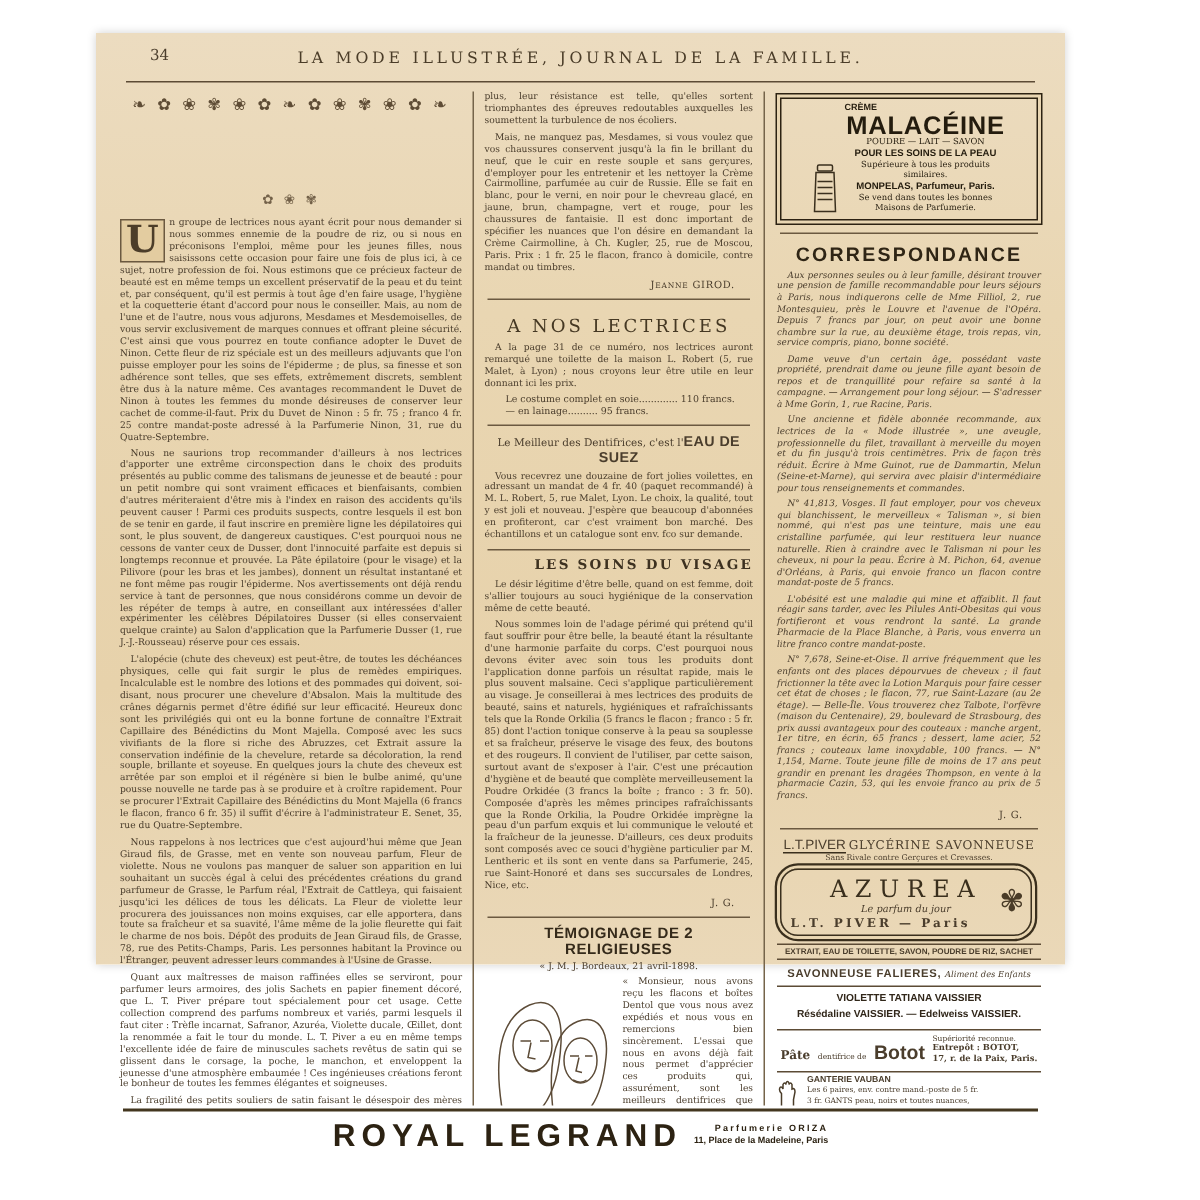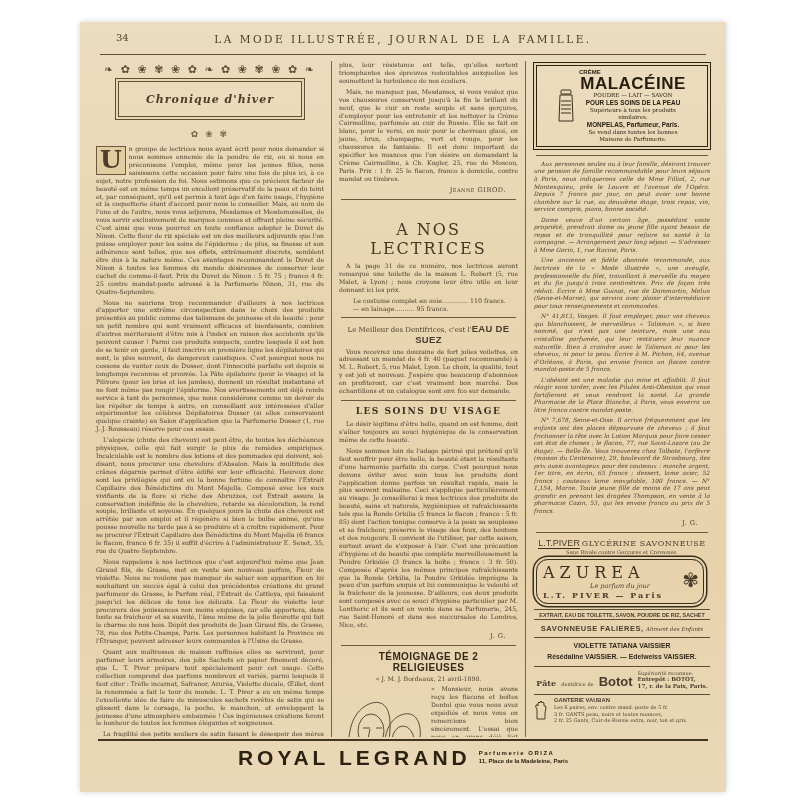--- a/index.html
+++ b/index.html
@@ -1,18 +1,18 @@
 <!DOCTYPE html>
 <html><head>
 <meta charset="utf-8">
 <style>
   html,body{margin:0;padding:0;background:#ffffff;}
   body{width:800px;height:800px;position:relative;overflow:hidden;
        font-family:"DejaVu Serif", serif;color:#4a3d2c;}
-  .paper{position:absolute;left:80px;top:22px;width:646px;height:770px;
+  .paper{position:absolute;left:64px;top:22px;width:646px;height:621px;
          background:linear-gradient(180deg,#ecdcc0 0%,#e9d6b2 30%,#e7d2ab 70%,#ead8b8 100%);
          box-shadow:0 0 6px rgba(0,0,0,.18);box-sizing:border-box;padding:8px 14px 6px;}
   
   .header{position:relative;height:24px;border-bottom:1px solid #5c4b35;margin:0 6px;}
   .pagenum{position:absolute;left:16px;top:2px;font-size:10px;}
   .ptitle{text-align:center;font-size:10.5px;letter-spacing:2.5px;padding-top:3px;color:#4a3c28;}
   
   .columns{display:flex;height:676px;margin-top:6px;}
   .col{overflow:hidden;box-sizing:border-box;}
   .col-left{width:238px;padding:0 7px 0 2px;border-right:1px solid #75644a;}
@@ -26,51 +26,51 @@
   .ornament{position:relative;margin:6px 6px 12px;height:66px;}
   .garland{position:absolute;left:-2px;right:-2px;top:-4px;text-align:center;font-size:11px;
            letter-spacing:2px;color:#5f4d36;white-space:nowrap;overflow:hidden;}
   .garland.bottom{top:auto;bottom:-6px;font-size:9px;opacity:.85;}
   .orn-box{position:absolute;left:16px;right:16px;top:14px;bottom:16px;border:1px solid #5f4d36;
            box-shadow:0 0 0 2px #e9d6b2,0 0 0 3px #5f4d36;display:flex;align-items:center;justify-content:center;}
   .orn-title{font-style:italic;font-weight:bold;font-size:11px;letter-spacing:1px;color:#4c3d29;}
   .dropcap{float:left;font-size:25px;line-height:.9;padding:2px 3px;margin:1px 3px 0 0;
            border:1px solid #6b5940;background:#e3ccA0;font-weight:bold;color:#4c3d29;}
   
-  .h-serif{font-size:16px;font-weight:normal;letter-spacing:2px;text-align:center;margin:20px 0 4px;color:#453823;}
-  .h-bold{font-size:9px;font-weight:bold;letter-spacing:1.5px;text-align:center;margin:3px 0 4px;color:#3d3120;}
+  .h-serif{font-size:12px;font-weight:normal;letter-spacing:2px;text-align:center;margin:10px 0 4px;color:#453823;}
+  .h-bold{font-size:9px;font-weight:bold;letter-spacing:1.5px;text-align:right;margin:3px 0 4px;color:#3d3120;}
   .h-sans{font-family:"Liberation Sans",sans-serif;font-size:10px;font-weight:bold;letter-spacing:.4px;
           text-align:center;margin:4px 16px 2px;color:#352a1a;}
   .price{font-size:6.3px;margin:1px 0 1px 14px;}
   .suez-title{font-size:7px;text-align:center;margin:2px 0 3px;}
   .suez-title b{font-family:"Liberation Sans",sans-serif;font-size:9.5px;letter-spacing:.3px;}
   .dateline{font-size:6.2px;text-align:center;margin:1px 0 3px;}
   
   .nun-wrap{overflow:hidden;}
   .nun-fig{float:left;width:88px;margin:2px 4px 2px 0;text-align:center;}
   .nun-caption{font-family:"Liberation Sans",sans-serif;font-size:6px;font-weight:bold;letter-spacing:.5px;
                color:#4a3c28;margin-top:1px;}
   
   .ad-mal{border:1px solid #2c2212;box-shadow:0 0 0 2px #e9d6b2,0 0 0 3px #2c2212;
-          margin:4px 2px 8px;padding:3px 20px;display:flex;gap:4px;align-items:center;}
+          margin:4px 2px 8px;padding:3px 20px;display:flex;gap:4px;align-items:flex-end;}
   .mal-text{flex:1;text-align:center;color:#241c0e;}
   .mal-brand-small{font-family:"Liberation Sans",sans-serif;font-size:6px;font-weight:bold;text-align:left;margin-bottom:0;}
   .mal-brand{font-family:"Liberation Sans",sans-serif;font-size:17px;font-weight:bold;letter-spacing:.5px;line-height:1;}
   .mal-line{font-size:5.6px;line-height:1.25;}
   .mal-line.b{font-family:"Liberation Sans",sans-serif;font-weight:bold;font-size:6.4px;}
   .h-corr{font-family:"Liberation Sans",sans-serif;font-size:13px;font-weight:bold;letter-spacing:1.5px;
           text-align:center;margin:6px 0 4px;color:#2f2515;}
   .corr p{font-style:italic;font-size:5.9px;line-height:1.28;text-align:justify;margin:0 0 3px;text-indent:7px;}
   .piver-line{font-size:6px;margin:3px 0 1px;text-align:center;line-height:1.2;}
   .piver-brand{font-family:"Liberation Sans",sans-serif;font-weight:normal;font-size:9px;border-bottom:1px solid #3a2f1d;}
   .piver-prod{font-size:8px;letter-spacing:.5px;}
   .piver-tag{font-size:5.2px;text-align:center;margin-bottom:3px;}
   .ad-azurea{border:1.5px solid #3a2f1d;border-radius:12px;box-shadow:0 0 0 2px #e9d6b2,0 0 0 3.5px #3a2f1d;
              margin:4px 6px 4px 2px;padding:3px 6px;position:relative;}
-  .az-name{font-size:16px;letter-spacing:5px;color:#3a2f1d;}
+  .az-name{font-size:16px;letter-spacing:5px;text-align:center;color:#3a2f1d;}
   .az-tag{font-style:italic;font-size:6.5px;text-align:center;}
   .az-maker{font-size:8px;letter-spacing:2px;font-weight:bold;}
   .az-flower{position:absolute;right:4px;top:8px;font-size:20px;color:#4a3c28;}
   .az-products{font-family:"Liberation Sans",sans-serif;font-weight:bold;font-size:5.4px;text-align:center;
                border-top:1px solid #5c4b35;border-bottom:1px solid #5c4b35;padding:1.5px 0;margin:5px 0 4px;}
   .phos{font-size:7.5px;text-align:center;margin:4px 0 1px;border-bottom:1px solid #5c4b35;padding-bottom:4px;}
   .phos b{font-family:"Liberation Sans",sans-serif;letter-spacing:.5px;}
   .phos i{font-size:5.6px;}
   .vaissier{text-align:center;font-family:"Liberation Sans",sans-serif;font-weight:bold;font-size:6.8px;
             line-height:1.5;margin:3px 0 4px;color:#31271a;}
@@ -79,21 +79,21 @@
   .botot-w1{font-weight:bold;font-size:8px;}
   .botot-w2{font-size:5px;}
   .botot-w3{font-family:"Liberation Sans",sans-serif;font-weight:bold;font-size:13px;line-height:.9;}
   .botot-notes{font-size:5px;line-height:1.3;}
   .botot-notes b{font-size:5.6px;}
   .ad-gant{border-top:1px solid #5c4b35;padding:2px 0;display:flex;gap:4px;align-items:center;}
   .gant-lines{font-size:5px;line-height:1.3;}
   .gant-lines b{font-family:"Liberation Sans",sans-serif;font-size:5.8px;}
   
   .footer{border-top:2px solid #43361f;margin:2px 4px 0;padding-top:5px;display:flex;
-          align-items:center;justify-content:center;gap:8px;}
+          align-items:center;justify-content:center;gap:8px;text-align:right;}
   .f-brand{font-family:"Liberation Sans",sans-serif;font-weight:bold;font-size:21px;letter-spacing:4px;color:#2c2212;}
   .f-side{font-size:6px;line-height:1.3;color:#2c2212;}
   .f-side .l1{font-family:"Liberation Sans",sans-serif;font-weight:bold;letter-spacing:1.5px;}
   .f-side .l2{font-family:"Liberation Sans",sans-serif;font-weight:bold;}
   svg{display:block;}
 </style>
 </head>
 <body>
 
 <div class="paper">
@@ -101,23 +101,20 @@
   <div class="header">
     <span class="pagenum">34</span>
     <div class="ptitle">LA MODE ILLUSTRÉE, JOURNAL DE LA FAMILLE.</div>
   </div>
 
   <div class="columns">
 
     <div class="col col-left">
       <div class="ornament">
         <div class="garland">❧ ✿ ❀ ✾ ❀ ✿ ❧ ✿ ❀ ✾ ❀ ✿ ❧</div>
-        <div class="orn-box">
-          <span class="orn-title">Chronique d'hiver</span>
-        </div>
         <div class="garland bottom">✿ ❀ ✾</div>
       </div>
       <p class="body nodent"><span class="dropcap">U</span><span>n groupe de lectrices nous ayant écrit pour nous demander si nous sommes ennemie de la poudre de riz, ou si nous en préconisons l'emploi, même pour les jeunes filles, nous saisissons cette occasion pour faire une fois de plus ici, à ce sujet, notre profession de foi. Nous estimons que ce précieux facteur de beauté est en même temps un excellent préservatif de la peau et du teint et, par conséquent, qu'il est permis à tout âge d'en faire usage, l'hygiène et la coquetterie étant d'accord pour nous le conseiller. Mais, au nom de l'une et de l'autre, nous vous adjurons, Mesdames et Mesdemoiselles, de vous servir exclusivement de marques connues et offrant pleine sécurité. C'est ainsi que vous pourrez en toute confiance adopter le Duvet de Ninon. Cette fleur de riz spéciale est un des meilleurs adjuvants que l'on puisse employer pour les soins de l'épiderme ; de plus, sa finesse et son adhérence sont telles, que ses effets, extrêmement discrets, semblent être dus à la nature même. Ces avantages recommandent le Duvet de Ninon à toutes les femmes du monde désireuses de conserver leur cachet de comme-il-faut. Prix du Duvet de Ninon : 5 fr. 75 ; franco 4 fr. 25 contre mandat-poste adressé à la Parfumerie Ninon, 31, rue du Quatre-Septembre.</span></p>
       <p class="body">Nous ne saurions trop recommander d'ailleurs à nos lectrices d'apporter une extrême circonspection dans le choix des produits présentés au public comme des talismans de jeunesse et de beauté : pour un petit nombre qui sont vraiment efficaces et bienfaisants, combien d'autres mériteraient d'être mis à l'index en raison des accidents qu'ils peuvent causer ! Parmi ces produits suspects, contre lesquels il est bon de se tenir en garde, il faut inscrire en première ligne les dépilatoires qui sont, le plus souvent, de dangereux caustiques. C'est pourquoi nous ne cessons de vanter ceux de Dusser, dont l'innocuité parfaite est depuis si longtemps reconnue et prouvée. La Pâte épilatoire (pour le visage) et la Pilivore (pour les bras et les jambes), donnent un résultat instantané et ne font même pas rougir l'épiderme. Nos avertissements ont déjà rendu service à tant de personnes, que nous considérons comme un devoir de les répéter de temps à autre, en conseillant aux intéressées d'aller expérimenter les célèbres Dépilatoires Dusser (si elles conservaient quelque crainte) au Salon d'application que la Parfumerie Dusser (1, rue J.-J.-Rousseau) réserve pour ces essais.</p>
       <p class="body">L'alopécie (chute des cheveux) est peut-être, de toutes les déchéances physiques, celle qui fait surgir le plus de remèdes empiriques. Incalculable est le nombre des lotions et des pommades qui doivent, soi-disant, nous procurer une chevelure d'Absalon. Mais la multitude des crânes dégarnis permet d'être édifié sur leur efficacité. Heureux donc sont les privilégiés qui ont eu la bonne fortune de connaître l'Extrait Capillaire des Bénédictins du Mont Majella. Composé avec les sucs vivifiants de la flore si riche des Abruzzes, cet Extrait assure la conservation indéfinie de la chevelure, retarde sa décoloration, la rend souple, brillante et soyeuse. En quelques jours la chute des cheveux est arrêtée par son emploi et il régénère si bien le bulbe animé, qu'une pousse nouvelle ne tarde pas à se produire et à croître rapidement. Pour se procurer l'Extrait Capillaire des Bénédictins du Mont Majella (6 francs le flacon, franco 6 fr. 35) il suffit d'écrire à l'administrateur E. Senet, 35, rue du Quatre-Septembre.</p>
       <p class="body">Nous rappelons à nos lectrices que c'est aujourd'hui même que Jean Giraud fils, de Grasse, met en vente son nouveau parfum, Fleur de violette. Nous ne voulons pas manquer de saluer son apparition en lui souhaitant un succès égal à celui des précédentes créations du grand parfumeur de Grasse, le Parfum réal, l'Extrait de Cattleya, qui faisaient jusqu'ici les délices de tous les délicats. La Fleur de violette leur procurera des jouissances non moins exquises, car elle apportera, dans toute sa fraîcheur et sa suavité, l'âme même de la jolie fleurette qui fait le charme de nos bois. Dépôt des produits de Jean Giraud fils, de Grasse, 78, rue des Petits-Champs, Paris. Les personnes habitant la Province ou l'Étranger, peuvent adresser leurs commandes à l'Usine de Grasse.</p>
       <p class="body">Quant aux maîtresses de maison raffinées elles se serviront, pour parfumer leurs armoires, des jolis Sachets en papier finement décoré, que L. T. Piver prépare tout spécialement pour cet usage. Cette collection comprend des parfums nombreux et variés, parmi lesquels il faut citer : Trèfle incarnat, Safranor, Azuréa, Violette ducale, Œillet, dont la renommée a fait le tour du monde. L. T. Piver a eu en même temps l'excellente idée de faire de minuscules sachets revêtus de satin qui se glissent dans le corsage, la poche, le manchon, et enveloppent la jeunesse d'une atmosphère embaumée ! Ces ingénieuses créations feront le bonheur de toutes les femmes élégantes et soigneuses.</p>
       <p class="body">La fragilité des petits souliers de satin faisant le désespoir des mères économes pendant la saison mondaine, nous ne saurions trop les engager à acheter chez Poivret (35, rue des Petits-Champs) toutes les chaussures destinées à compléter leurs toilettes de soir : nous pouvons affirmer qu'elles réaliseront ainsi une importante économie. La cordonnerie Poivret est, par excellence, la maison de tout repos où l'on a la certitude de n'avoir que des articles de qualité et de fabrication parfaites. Ses chaussures de luxe, petits souliers et bottines fines, ont une extrême légèreté, une grande élégance de forme, et sont en même temps d'une solidité exceptionnelle, Poivret n'employant que des cuirs, des peaux et des tissus de tout premier choix. C'est là ce qui explique la supériorité, et par suite, la grande vogue de ses chaussures pour enfants, fillettes et garçonnets. En raison de leur forme rationnelle, elles évitent les accidents locaux, la déformation des orteils, et de</p>
     </div>
 
@@ -181,20 +178,21 @@
           <div class="mal-brand-small">CRÈME</div>
           <div class="mal-brand">MALACÉINE</div>
           <div class="mal-line">POUDRE — LAIT — SAVON</div>
           <div class="mal-line b">POUR LES SOINS DE LA PEAU</div>
           <div class="mal-line">Supérieure à tous les produits similaires.</div>
           <div class="mal-line b">MONPELAS, Parfumeur, Paris.</div>
           <div class="mal-line">Se vend dans toutes les bonnes Maisons de Parfumerie.</div>
         </div>
       </div>
       <hr>
+      <h3 class="h-corr">CORRESPONDANCE</h3>
       <div class="corr">
         <p>Aux personnes seules ou à leur famille, désirant trouver une pension de famille recommandable pour leurs séjours à Paris, nous indiquerons celle de Mme Filliol, 2, rue Montesquieu, près le Louvre et l'avenue de l'Opéra. Depuis 7 francs par jour, on peut avoir une bonne chambre sur la rue, au deuxième étage, trois repas, vin, service compris, piano, bonne société.</p>
         <p>Dame veuve d'un certain âge, possédant vaste propriété, prendrait dame ou jeune fille ayant besoin de repos et de tranquillité pour refaire sa santé à la campagne. — Arrangement pour long séjour. — S'adresser à Mme Gorin, 1, rue Racine, Paris.</p>
         <p>Une ancienne et fidèle abonnée recommande, aux lectrices de la « Mode illustrée », une aveugle, professionnelle du filet, travaillant à merveille du moyen et du fin jusqu'à trois centimètres. Prix de façon très réduit. Écrire à Mme Guinot, rue de Dammartin, Melun (Seine-et-Marne), qui servira avec plaisir d'intermédiaire pour tous renseignements et commandes.</p>
         <p>N° 41,813, Vosges. Il faut employer, pour vos cheveux qui blanchissent, le merveilleux « Talisman », si bien nommé, qui n'est pas une teinture, mais une eau cristalline parfumée, qui leur restituera leur nuance naturelle. Rien à craindre avec le Talisman ni pour les cheveux, ni pour la peau. Écrire à M. Pichon, 64, avenue d'Orléans, à Paris, qui envoie franco un flacon contre mandat-poste de 5 francs.</p>
         <p>L'obésité est une maladie qui mine et affaiblit. Il faut réagir sans tarder, avec les Pilules Anti-Obesitas qui vous fortifieront et vous rendront la santé. La grande Pharmacie de la Place Blanche, à Paris, vous enverra un litre franco contre mandat-poste.</p>
         <p>N° 7,678, Seine-et-Oise. Il arrive fréquemment que les enfants ont des places dépourvues de cheveux ; il faut frictionner la tête avec la Lotion Marquis pour faire cesser cet état de choses ; le flacon, 77, rue Saint-Lazare (au 2e étage). — Belle-Île. Vous trouverez chez Talbote, l'orfèvre (maison du Centenaire), 29, boulevard de Strasbourg, des prix aussi avantageux pour des couteaux : manche argent, 1er titre, en écrin, 65 francs ; dessert, lame acier, 52 francs ; couteaux lame inoxydable, 100 francs. — N° 1,154, Marne. Toute jeune fille de moins de 17 ans peut grandir en prenant les dragées Thompson, en vente à la pharmacie Cazin, 53, qui les envoie franco au prix de 5 francs.</p>
       </div>
       <div class="sig">J. G.</div>
       <hr>

